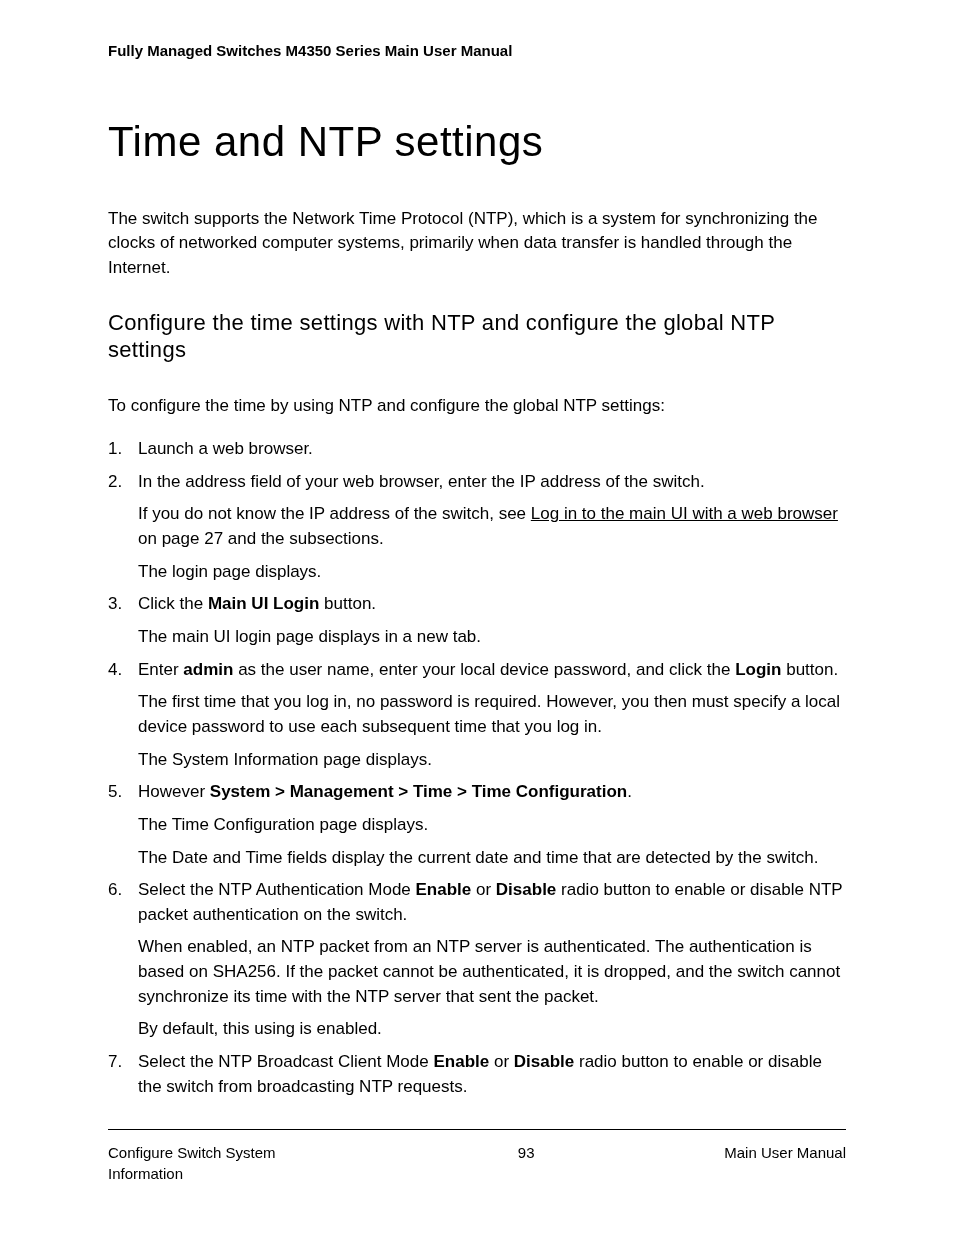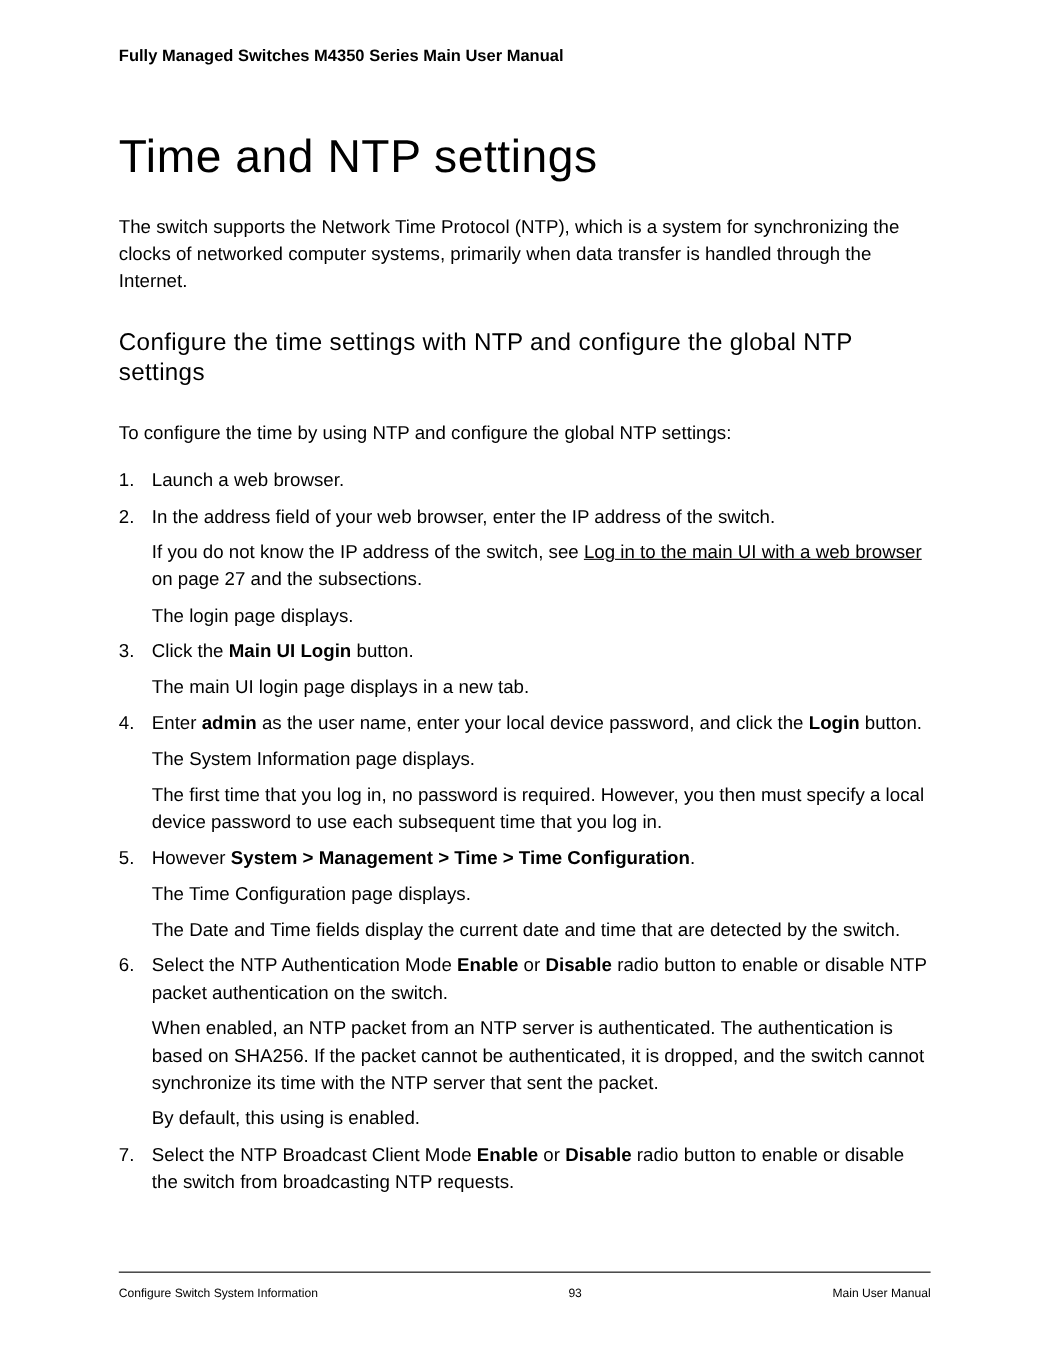--- a/index.html
+++ b/index.html
@@ -16,21 +16,21 @@
   }
   .header-title {
     font-weight: bold;
     font-size: 15px;
     margin-bottom: 50px;
   }
   h1.page-title {
     font-weight: 300;
     font-size: 42px;
     letter-spacing: 0.5px;
-    margin-bottom: 22px;
+    margin-bottom: 34px;
   }
   .intro-para {
     margin-bottom: 28px;
   }
   h2.sub-title {
     font-weight: 300;
     font-size: 22px;
     letter-spacing: 0.3px;
     line-height: 1.25;
     margin-bottom: 30px;
@@ -62,21 +62,21 @@
   }
   .u { text-decoration: underline; }
   .b { font-weight: bold; }
   .footer {
     position: absolute;
     bottom: 50px;
     left: 108px;
     right: 108px;
     border-top: 1px solid #000;
     padding-top: 12px;
-    font-size: 11px;
+    font-size: 15px;
     display: flex;
     justify-content: space-between;
     align-items: flex-start;
   }
   .footer-left { max-width: 220px; }
   .footer-center { text-align: center; flex: 1; }
   .footer-right { text-align: right; }
 </style>
 </head>
 <body>
@@ -105,22 +105,22 @@
     <div class="sub">The login page displays.</div>
   </li>
 
   <li>
     <span>Click the </span><span class="b">Main UI Login</span><span> button.</span>
     <div class="sub">The main UI login page displays in a new tab.</div>
   </li>
 
   <li>
     <span>Enter </span><span class="b">admin</span><span> as the user name, enter your local device password, and click the </span><span class="b">Login</span><span> button.</span>
+    <div class="sub">The first time that you log in, no password is required. However, you then must specify a local device password to use each subsequent time that you log in.</div>
     <div class="sub">The System Information page displays.</div>
-    <div class="sub">The first time that you log in, no password is required. However, you then must specify a local device password to use each subsequent time that you log in.</div>
   </li>
 
   <li>
     <span>However </span><span class="b">System &gt; Management &gt; Time &gt; Time Configuration</span><span>.</span>
     <div class="sub">The Time Configuration page displays.</div>
     <div class="sub">The Date and Time fields display the current date and time that are detected by the switch.</div>
   </li>
 
   <li>
     <span>Select the NTP Authentication Mode </span><span class="b">Enable</span><span> or </span><span class="b">Disable</span><span> radio button to enable or disable NTP packet authentication on the switch.</span>

